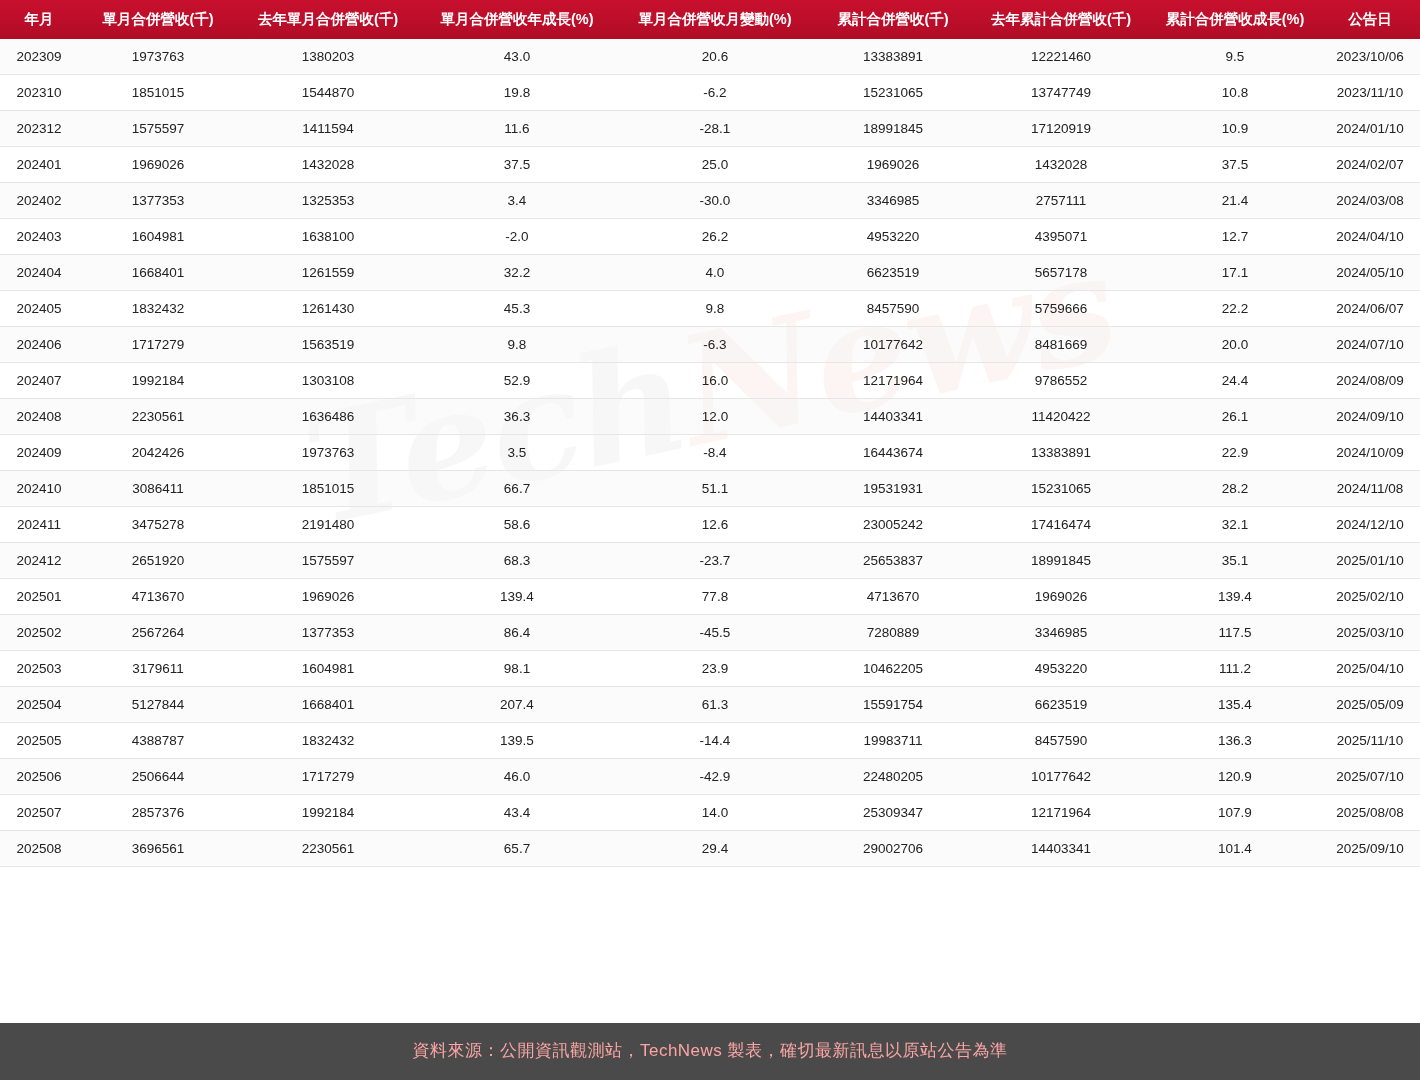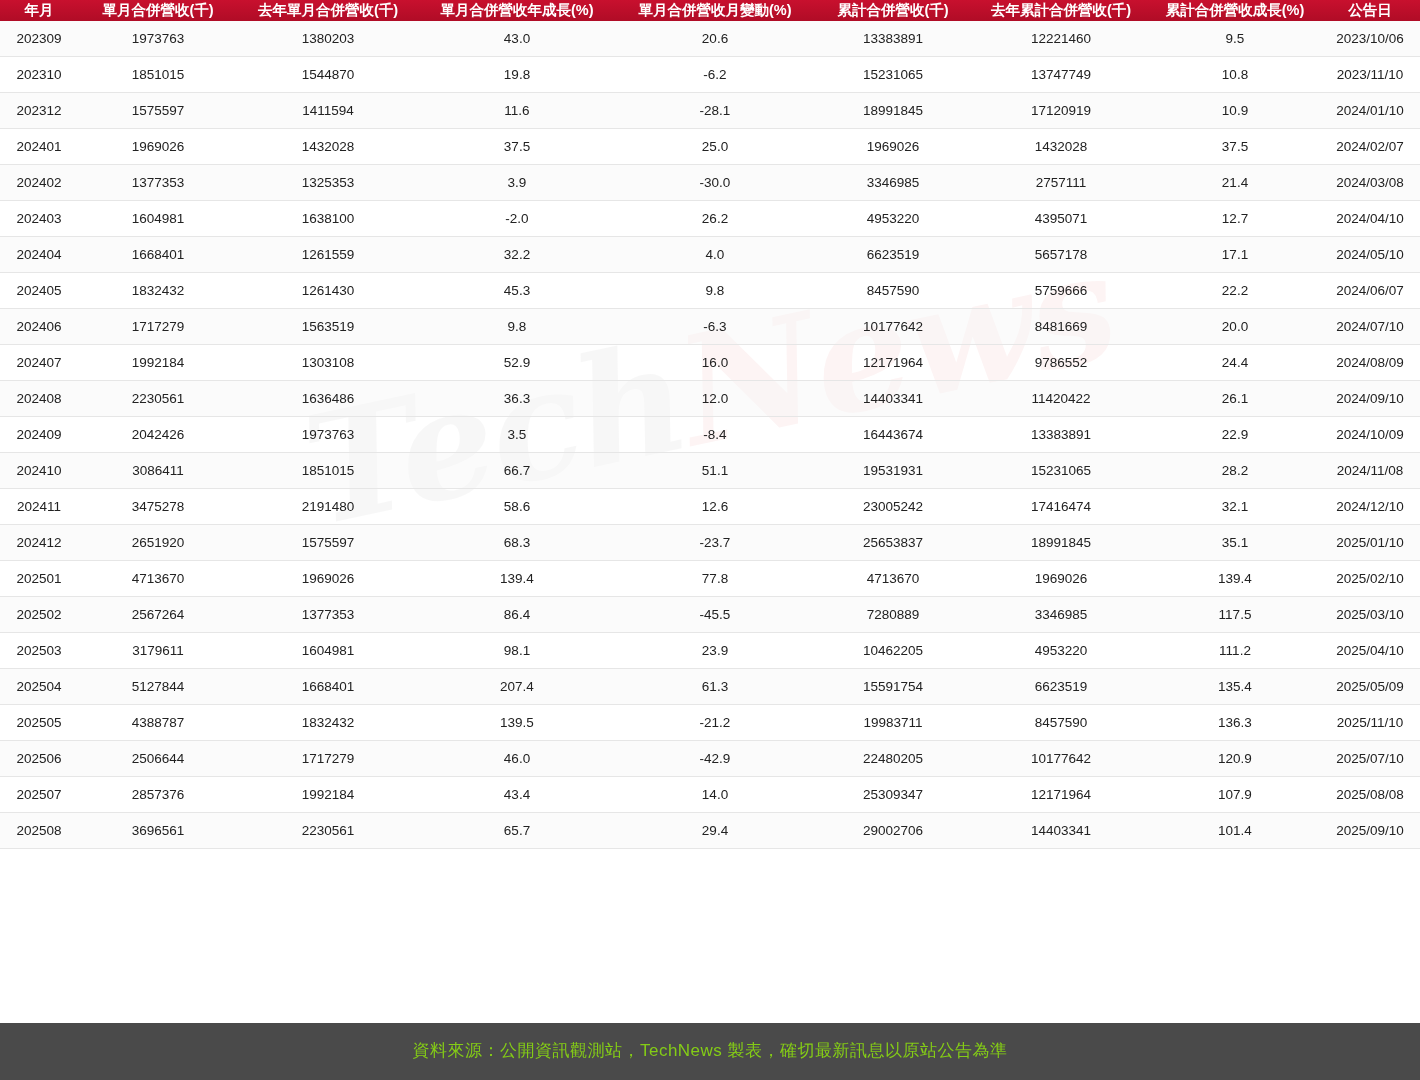--- a/index.html
+++ b/index.html
@@ -45,21 +45,21 @@
     width: 1420px;
     table-layout: fixed;
     position: relative;
     z-index: 10;
   }
   table.revenue thead th {
     background: linear-gradient(180deg, #c8102e 0%, #b00c26 100%);
     color: #ffffff;
     font-size: 14.5px;
     font-weight: bold;
-    padding: 1px 6px;
+    padding: 10px 6px;
     text-align: center;
     border: none;
     white-space: nowrap;
   }
   table.revenue tbody td {
     font-size: 13.5px;
     color: #222222;
     padding: 10px 14px;
     text-align: center;
     border-bottom: 1px solid #e6e6e6;
@@ -82,21 +82,21 @@
   col.c6 { width: 178px; }
   col.c7 { width: 170px; }
   col.c8 { width: 100px; }
 
   .footer {
     position: absolute;
     left: 0;
     bottom: 0;
     width: 1420px;
     background: #4a4a4a;
-    color: #84cc16;
+    color: #fca5a5;
     font-size: 17px;
     text-align: center;
     padding: 16px 0 18px 0;
     box-sizing: border-box;
     z-index: 20;
     letter-spacing: 0.5px;
   }
 </style>
 </head>
 <body>
@@ -174,21 +174,21 @@
           <td>25.0</td>
           <td>1969026</td>
           <td>1432028</td>
           <td>37.5</td>
           <td>2024/02/07</td>
         </tr>
         <tr>
           <td>202402</td>
           <td>1377353</td>
           <td>1325353</td>
-          <td>3.9</td>
+          <td>3.4</td>
           <td>-30.0</td>
           <td>3346985</td>
           <td>2757111</td>
           <td>21.4</td>
           <td>2024/03/08</td>
         </tr>
         <tr>
           <td>202403</td>
           <td>1604981</td>
           <td>1638100</td>
@@ -340,21 +340,21 @@
           <td>15591754</td>
           <td>6623519</td>
           <td>135.4</td>
           <td>2025/05/09</td>
         </tr>
         <tr>
           <td>202505</td>
           <td>4388787</td>
           <td>1832432</td>
           <td>139.5</td>
-          <td>-21.2</td>
+          <td>-14.4</td>
           <td>19983711</td>
           <td>8457590</td>
           <td>136.3</td>
           <td>2025/11/10</td>
         </tr>
         <tr>
           <td>202506</td>
           <td>2506644</td>
           <td>1717279</td>
           <td>46.0</td>

